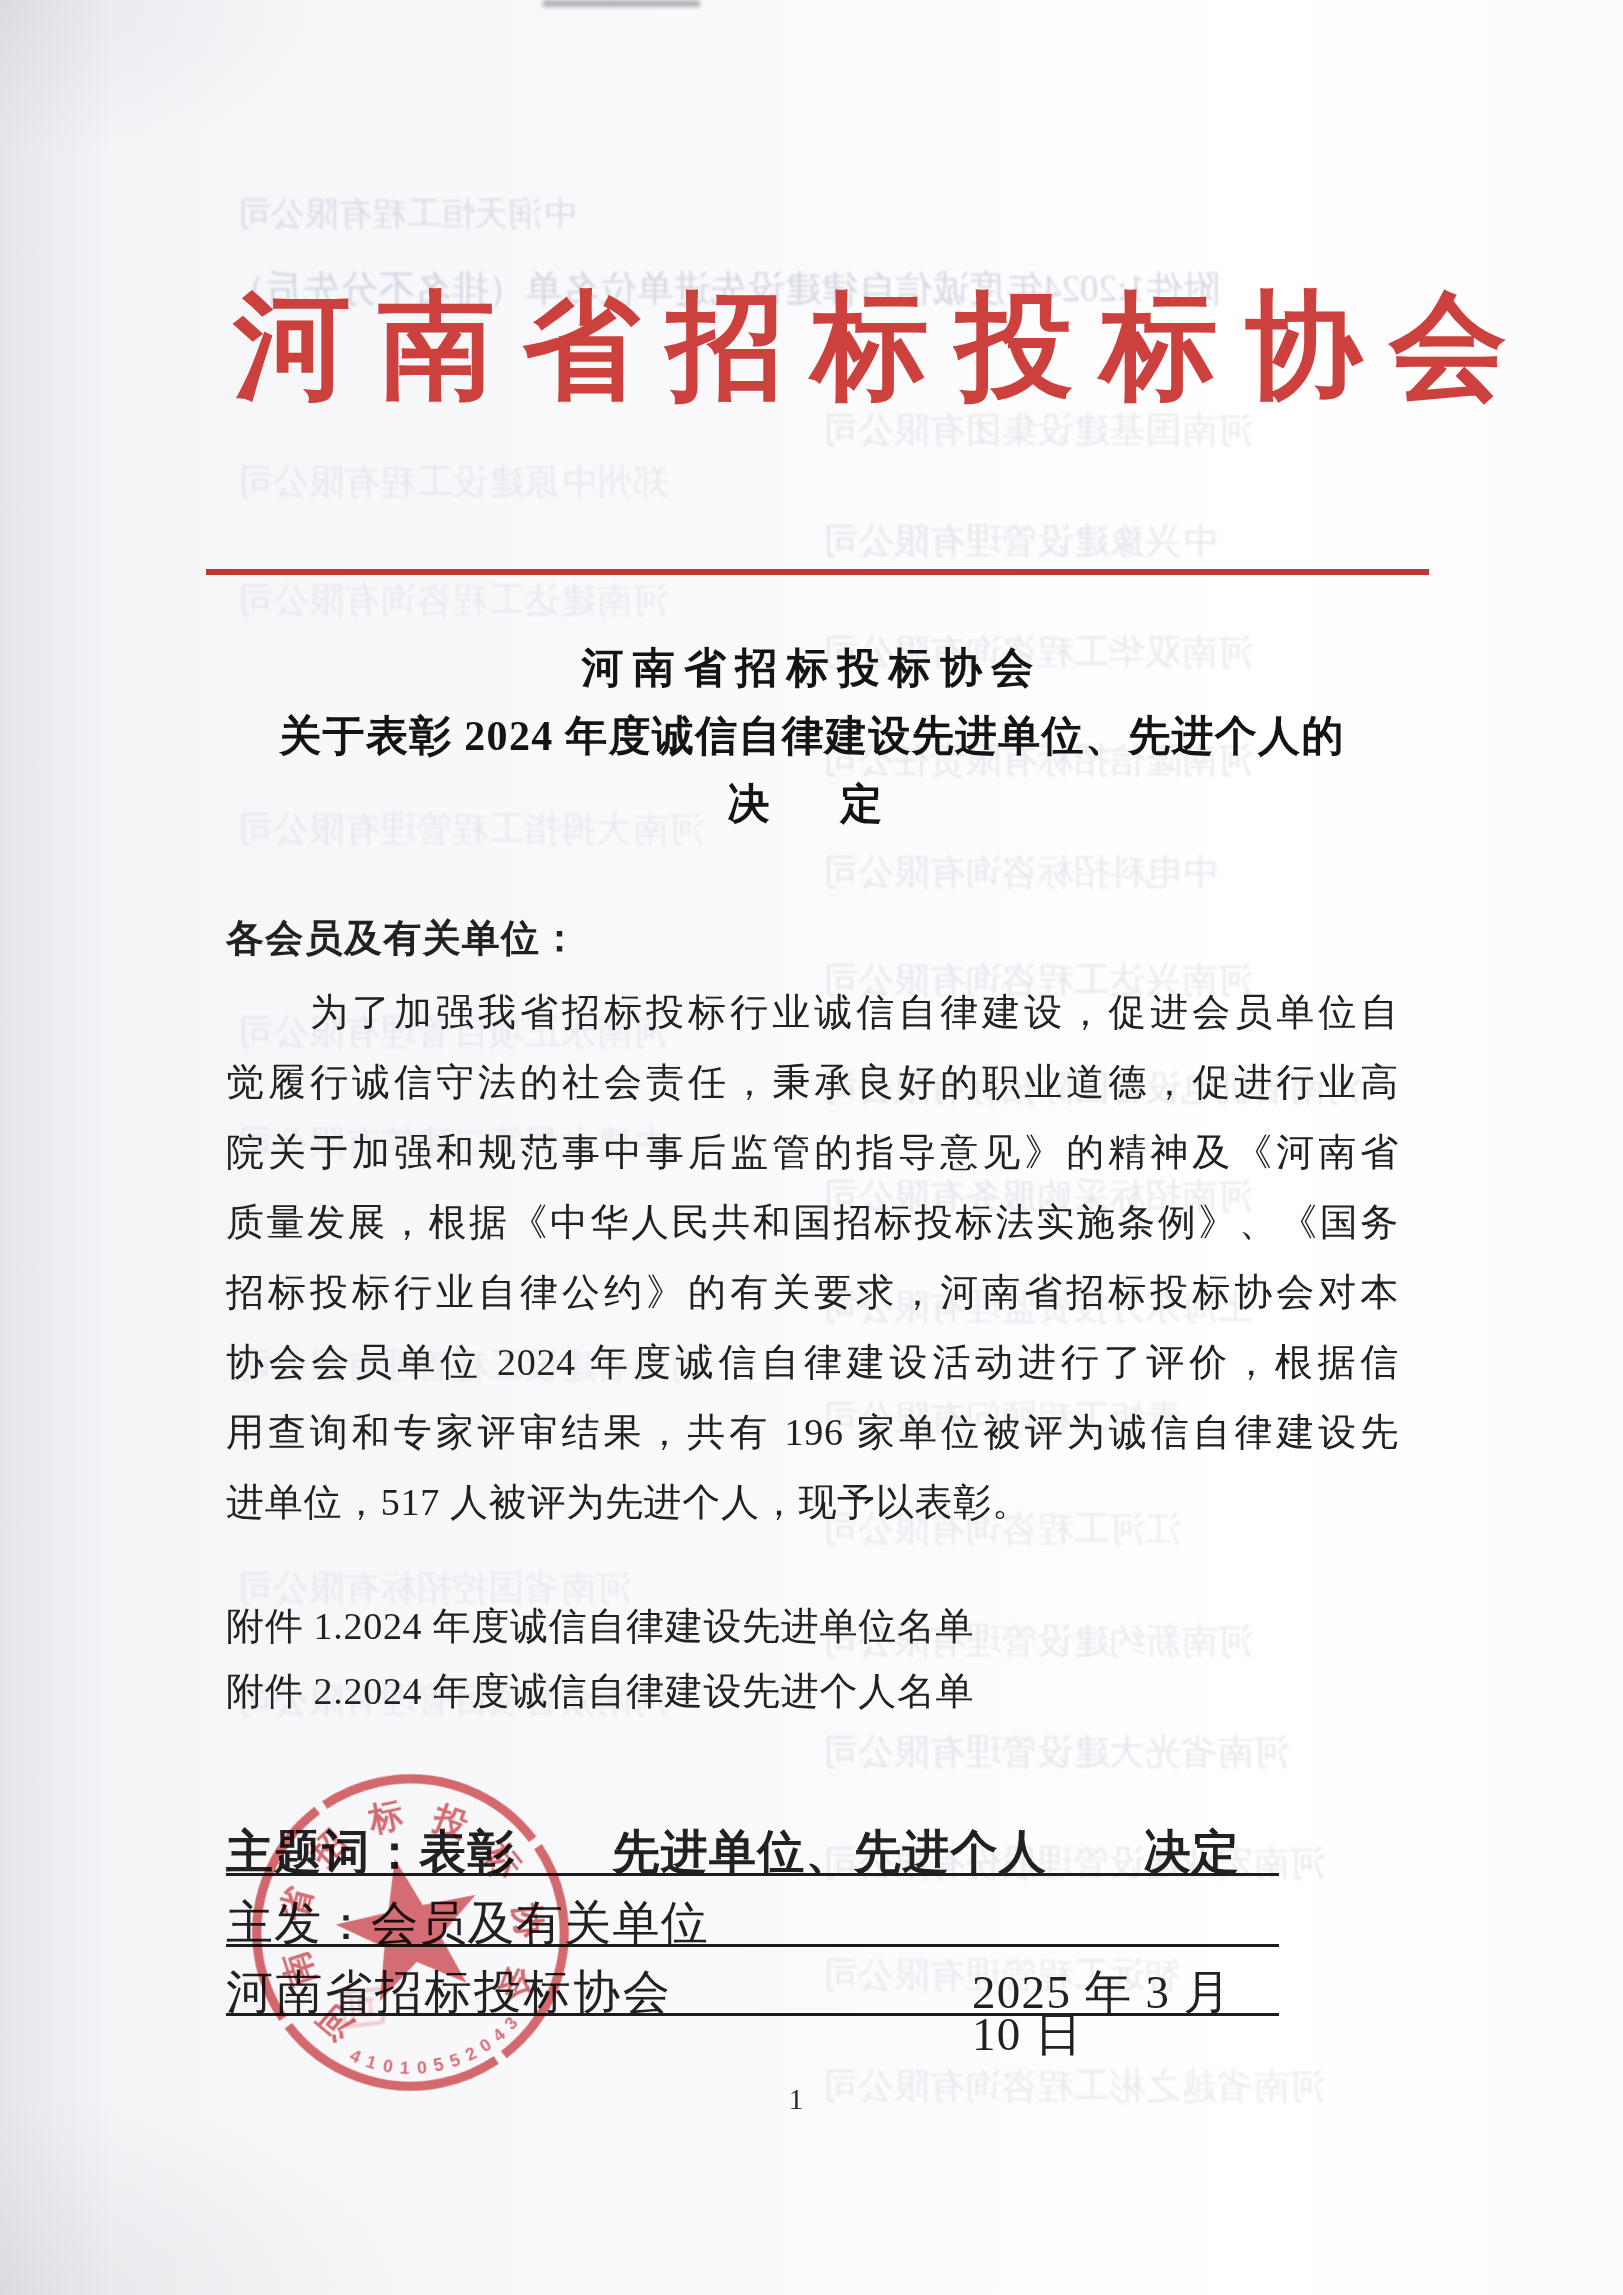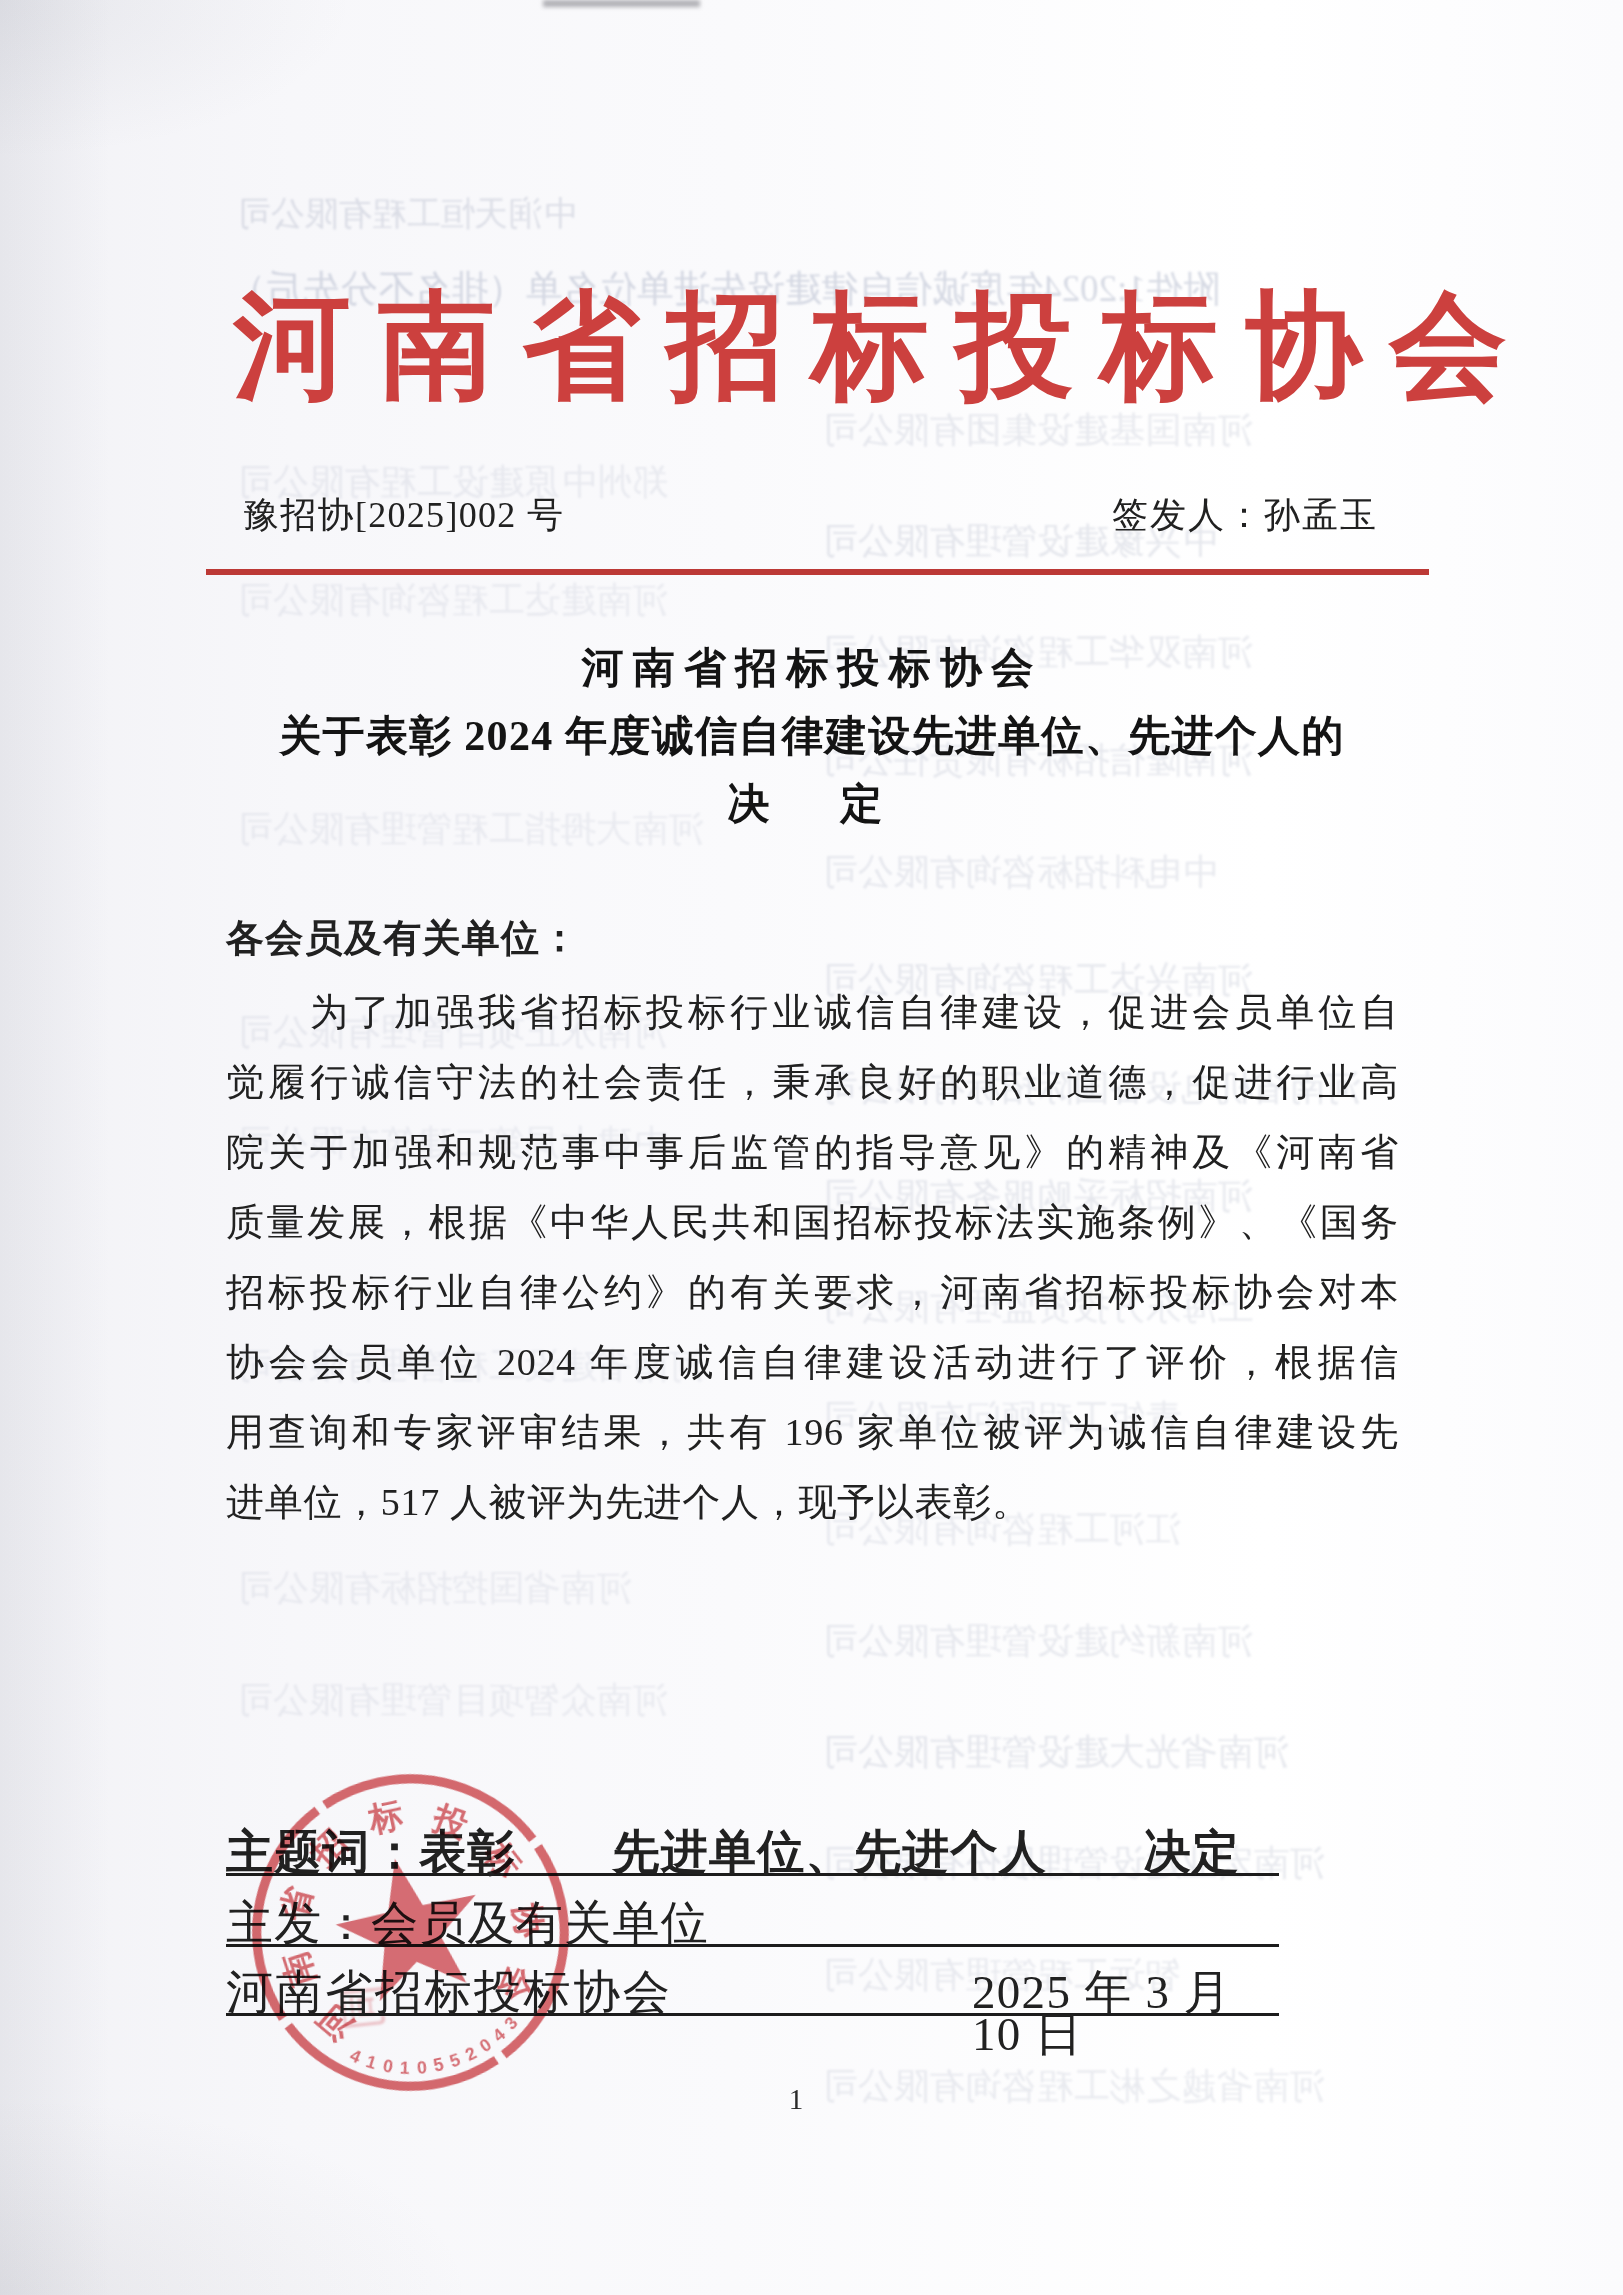--- a/index.html
+++ b/index.html
@@ -128,24 +128,20 @@
       <div class="ghost" style="left: 821px; top: 1839px; font-size: 36px; opacity: 0.17; transform: scaleX(-1);">河南宏业建设管理股份有限公司</div>
       <div class="ghost" style="left: 821px; top: 1951px; font-size: 36px; opacity: 0.15; transform: scaleX(-1);">智远工程管理有限公司</div>
       <div class="ghost" style="left: 821px; top: 2062px; font-size: 36px; opacity: 0.15; transform: scaleX(-1);">河南省越之彬工程咨询有限公司</div>
       <div class="ghost" style="left: 340px; top: 1977px; font-size: 46px; opacity: 0.35; color: rgb(212, 96, 106); transform: scaleX(-1) rotate(96deg);">同</div>
     </div>
 
   <div class="content">
 
     <div class="masthead" style="color: rgb(204, 64, 62);">河南省招标投标协会</div>
 
-    <div class="doc-meta">
-      <span class="num">豫招协[2025]002 号</span>
-      <span class="signer">签发人：孙孟玉</span>
-    </div>
 
     <div class="red-rule" style="background: rgb(188, 57, 54);"></div>
 
     <div class="doc-title">
       <div class="t1">河南省招标投标协会</div>
       <div class="t2">关于表彰 2024 年度诚信自律建设先进单位、先进个人的</div>
       <div class="t3">决　定</div>
     </div>
 
     <div class="salutation">各会员及有关单位：</div>
@@ -154,20 +150,24 @@
       <div class="body-line indent">为了加强我省招标投标行业诚信自律建设，促进会员单位自</div>
       <div class="body-line">觉履行诚信守法的社会责任，秉承良好的职业道德，促进行业高</div>
       <div class="body-line">院关于加强和规范事中事后监管的指导意见》的精神及《河南省</div>
       <div class="body-line">质量发展，根据《中华人民共和国招标投标法实施条例》、《国务</div>
       <div class="body-line">招标投标行业自律公约》的有关要求，河南省招标投标协会对本</div>
       <div class="body-line">协会会员单位 2024 年度诚信自律建设活动进行了评价，根据信</div>
       <div class="body-line">用查询和专家评审结果，共有 196 家单位被评为诚信自律建设先</div>
       <div class="body-line last">进单位，517 人被评为先进个人，现予以表彰。</div>
     </div>
 
+    <div class="attachments">
+      <div class="attach-line">附件 1.2024 年度诚信自律建设先进单位名单</div>
+      <div class="attach-line">附件 2.2024 年度诚信自律建设先进个人名单</div>
+    </div>
 
     <div class="footer-row r1">
       <span>主题词：表彰　　先进单位、先进个人　　决定</span>
     </div>
     <div class="footer-row r2">
       <span>主发：会员及有关单位</span>
     </div>
     <div class="footer-row r3">
       <span>河南省招标投标协会</span>
       <span class="date">2025 年 3 月 10 日</span>

